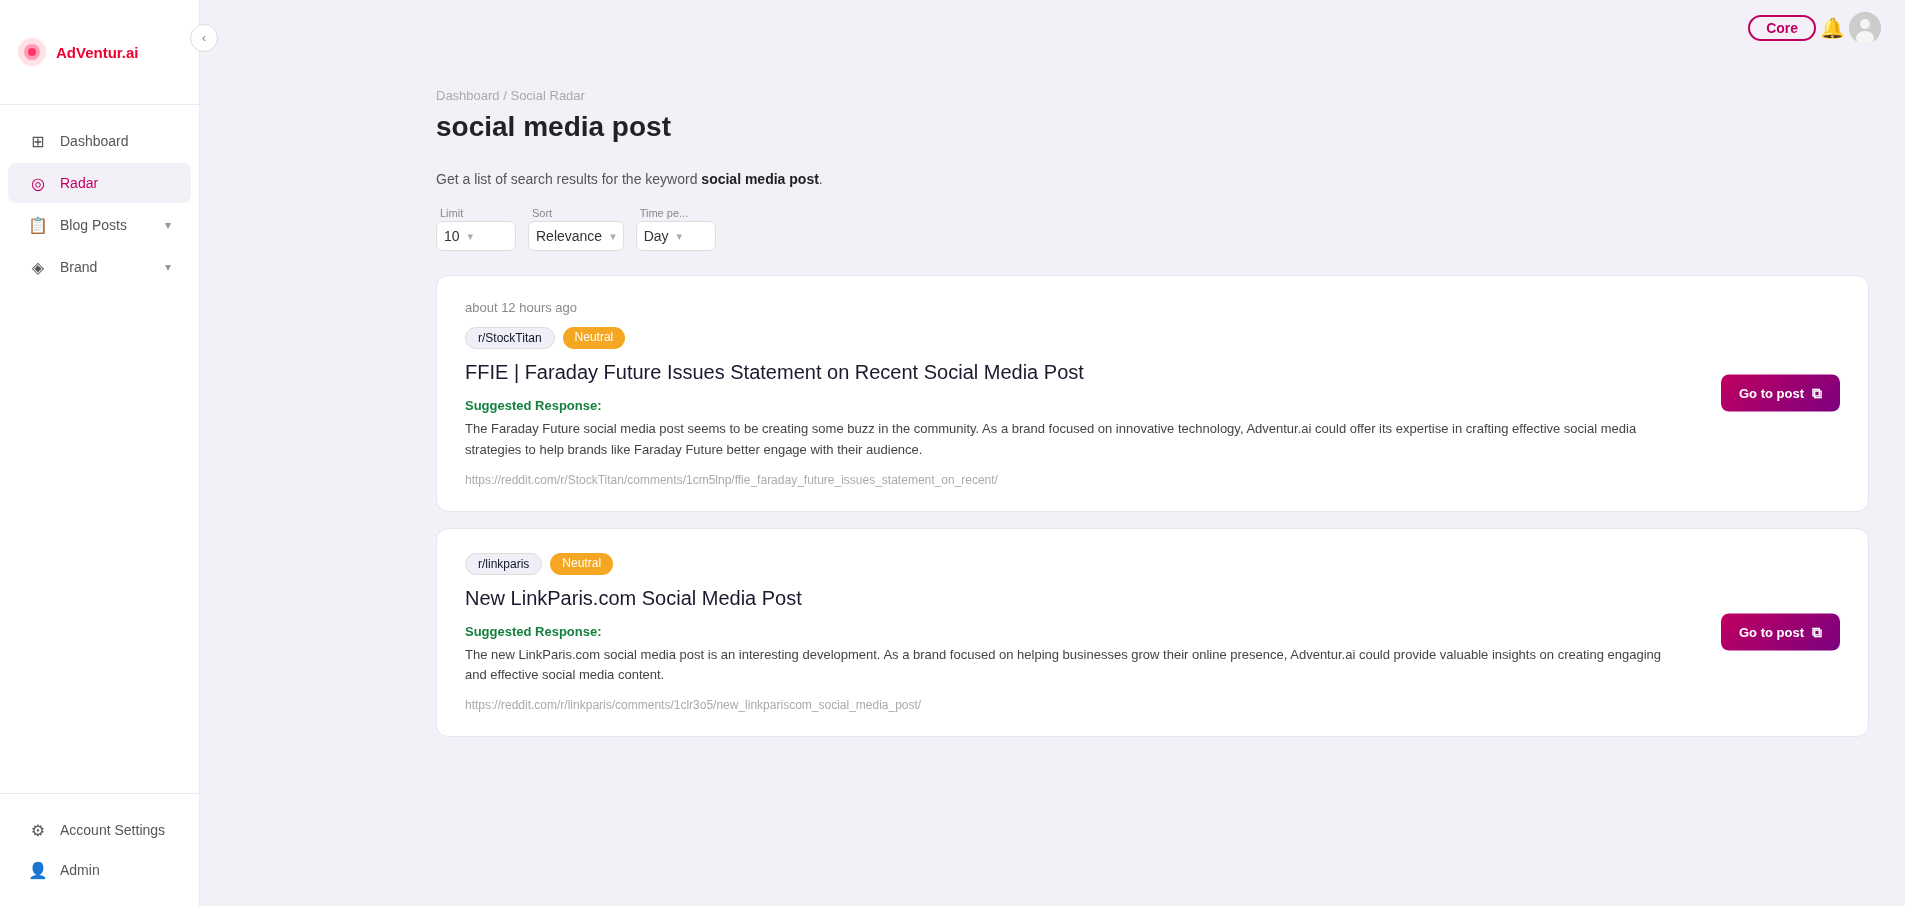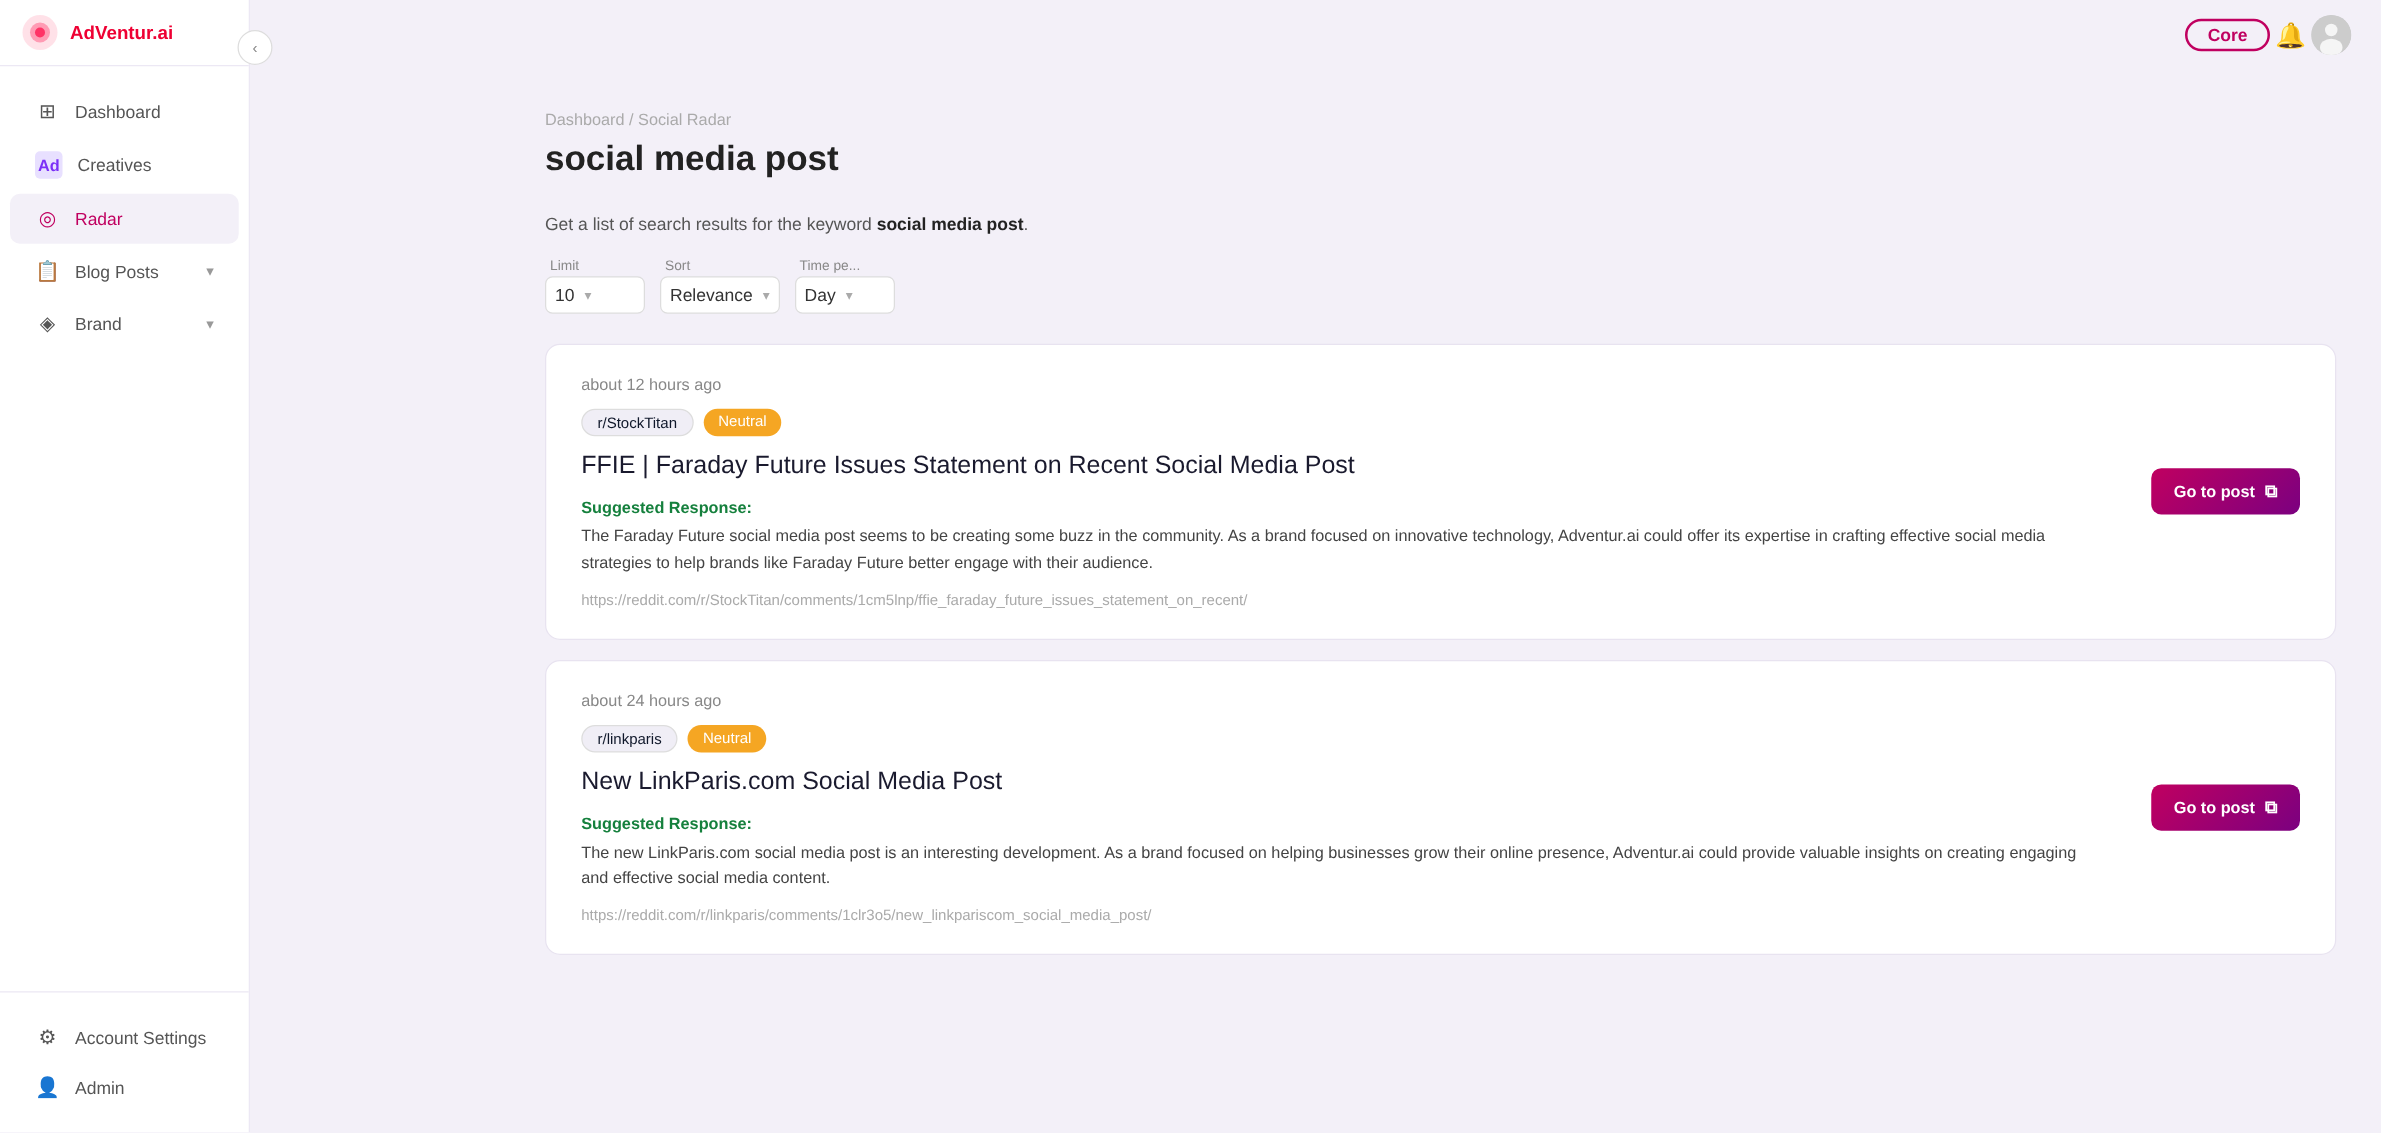--- a/index.html
+++ b/index.html
@@ -13,21 +13,21 @@
       display: flex;
       flex-direction: column;
       height: 100vh;
       border-right: 1px solid #ece8f4;
       position: relative;
     }
     .sidebar-logo {
       display: flex;
       align-items: center;
       gap: 8px;
-      padding: 10px 16px;
+      padding: 36px 16px;
       border-bottom: 1px solid #ece8f4;
     }
     .logo-icon {
       width: 32px;
       height: 32px;
     }
     .logo-text {
       font-size: 15px;
       font-weight: 700;
       color: #e03;
@@ -277,24 +277,20 @@
       <circle cx="16" cy="16" r="8" fill="#ff3366" opacity="0.4"></circle>
       <circle cx="16" cy="16" r="4" fill="#ff3366"></circle>
     </svg>
     <span class="logo-text">AdVentur.ai</span>
   </div>
   <nav class="sidebar-nav">
     <div class="nav-item">
       <span class="nav-item-icon">⊞</span>
       <span>Dashboard</span>
     </div>
-    <div class="nav-item">
-      <span class="nav-item-icon" style="background:#e8e0ff;border-radius:4px;font-size:13px;font-weight:700;color:#7b2ff7;width:22px;height:22px;">Ad</span>
-      <span>Creatives</span>
-    </div>
     <div class="nav-item active">
       <span class="nav-item-icon">◎</span>
       <span>Radar</span>
     </div>
     <div class="nav-item">
       <span class="nav-item-icon">📋</span>
       <span>Blog Posts</span>
       <span class="nav-item-chevron">▾</span>
     </div>
     <div class="nav-item">
@@ -375,21 +371,20 @@
     <div class="card-suggested-label">Suggested Response:</div>
     <div class="card-suggested-text">The Faraday Future social media post seems to be creating some buzz in the community. As a brand focused on innovative technology, Adventur.ai could offer its expertise in crafting effective social media strategies to help brands like Faraday Future better engage with their audience.</div>
     <div class="card-url">https://reddit.com/r/StockTitan/comments/1cm5lnp/ffie_faraday_future_issues_statement_on_recent/</div>
     <button class="go-to-post-btn">
       <span>Go to post</span>
       <span class="ext-icon">⧉</span>
     </button>
   </div>
 
   <div class="result-card">
-    <div class="card-time">about 24 hours ago</div>
     <div class="card-tags">
       <span class="tag tag-subreddit">r/linkparis</span>
       <span class="tag tag-neutral">Neutral</span>
     </div>
     <div class="card-title">New LinkParis.com Social Media Post</div>
     <div class="card-suggested-label">Suggested Response:</div>
     <div class="card-suggested-text">The new LinkParis.com social media post is an interesting development. As a brand focused on helping businesses grow their online presence, Adventur.ai could provide valuable insights on creating engaging and effective social media content.</div>
     <div class="card-url">https://reddit.com/r/linkparis/comments/1clr3o5/new_linkpariscom_social_media_post/</div>
     <button class="go-to-post-btn">
       <span>Go to post</span>

